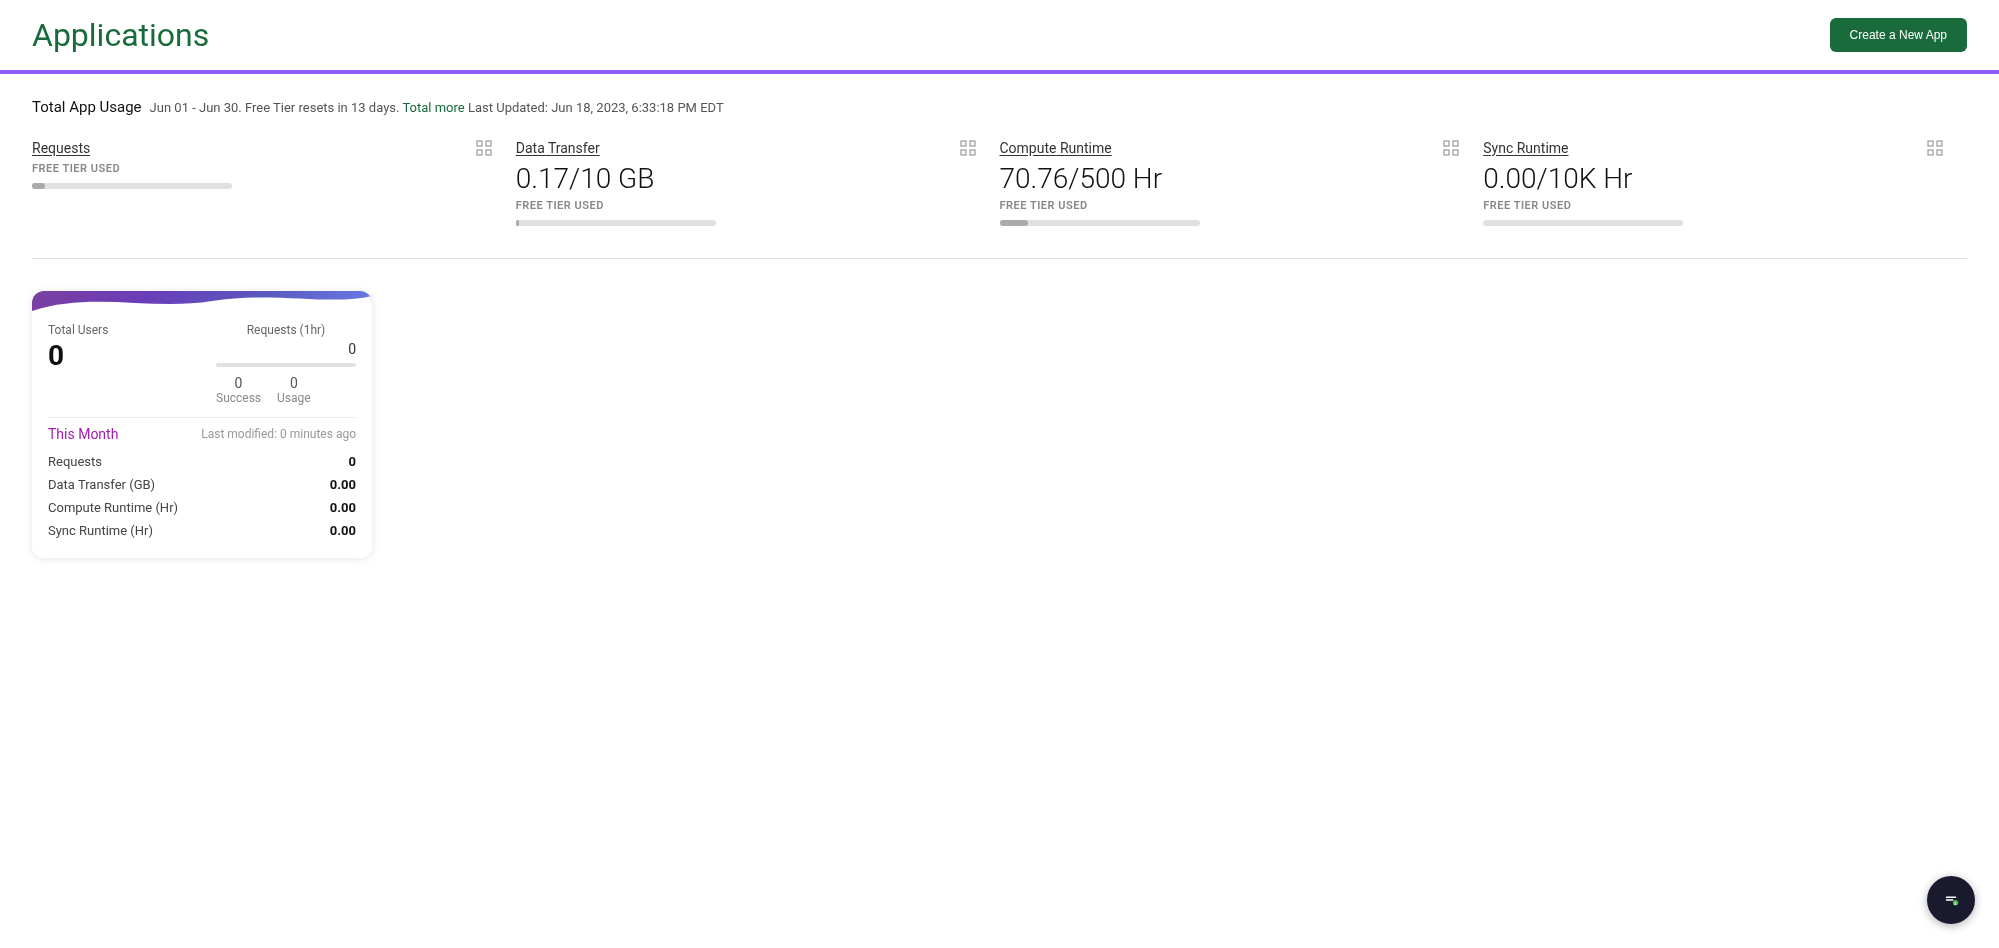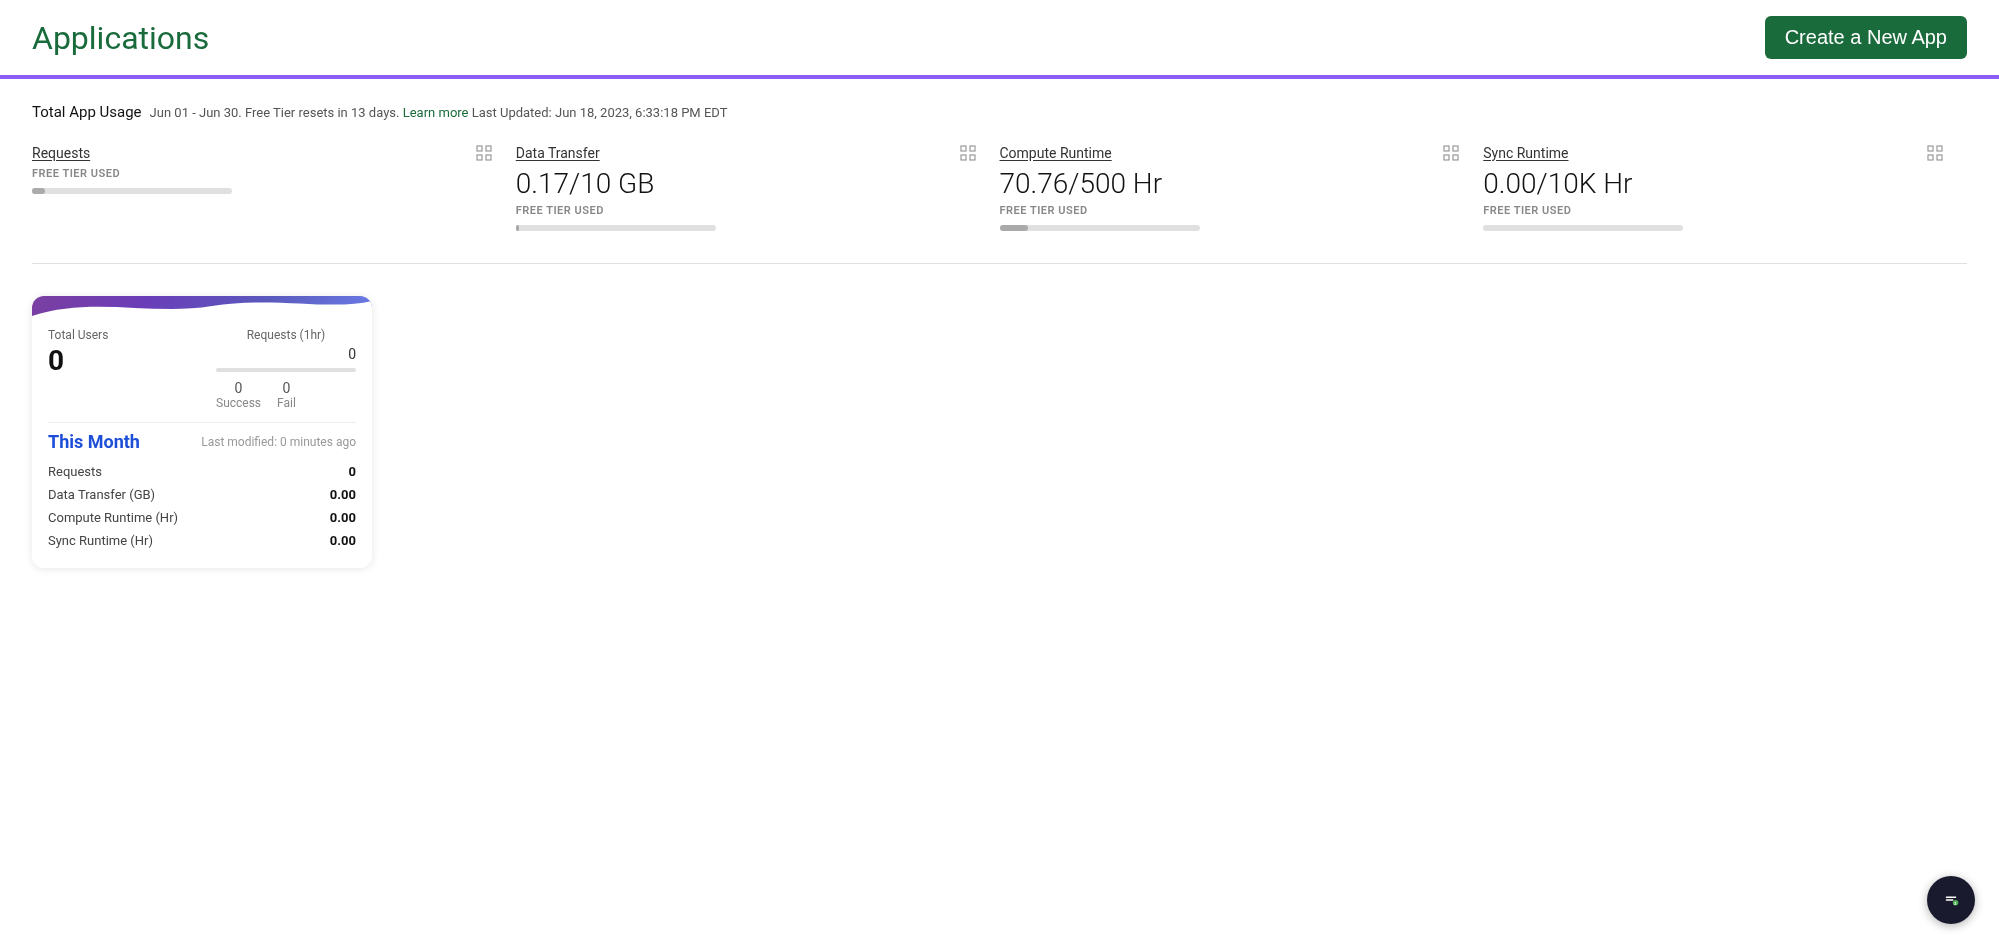--- a/index.html
+++ b/index.html
@@ -39,21 +39,21 @@
       font-size: 14px;
       cursor: pointer;
       font-weight: 500;
     }
     .btn-solid {
       background: #1a6b3c;
       border: none;
       color: #fff;
       padding: 10px 20px;
       border-radius: 6px;
-      font-size: 20px;
+      font-size: 12px;
       cursor: pointer;
       font-weight: 500;
     }
 
     
     .main {
       padding: 24px 32px;
     }
 
     
@@ -268,23 +268,23 @@
       margin: 8px 0;
     }
 
     .this-month-header {
       display: flex;
       align-items: center;
       justify-content: space-between;
       margin-bottom: 8px;
     }
     .this-month-label {
-      font-size: 18px;
-      font-weight: 700;
-      color: #1d4ed8;
+      font-size: 14px;
+      font-weight: 400;
+      color: #a21caf;
     }
     .last-modified {
       font-size: 12px;
       color: #999;
     }
 
     .stats-table {
       width: 100%;
     }
     .stats-table-row {
@@ -332,21 +332,21 @@
     <button class="btn-solid">Create a New App</button>
   </div>
 </div>
 
 <div class="main">
 
   <div class="usage-bar">
     <span class="usage-label">Total App Usage</span>
     <span class="usage-meta">
       <span>Jun 01 - Jun 30. Free Tier resets in 13 days.</span>
-      <a href="#">Learn more</a>
+      <a href="#">Total more</a>
       <span>Last Updated: Jun 18, 2023, 6:33:18 PM EDT</span>
     </span>
   </div>
 
   <div class="metrics-grid">
   <div class="metric-item">
     <div class="metric-header">
       <span class="metric-name">Requests</span>
       <span class="metric-expand">
         <svg width="16" height="16" viewBox="0 0 16 16" fill="none">
@@ -437,21 +437,21 @@
           <div class="req-label">Requests (1hr)</div>
           <div class="req-value">0</div>
           <div class="mini-progress"></div>
           <div class="stat-col-inner">
             <div class="stat-sub-col">
               <div class="stat-sub-value">0</div>
               <div class="stat-sub-label">Success</div>
             </div>
             <div class="stat-sub-col">
               <div class="stat-sub-value">0</div>
-              <div class="stat-sub-label">Fail</div>
+              <div class="stat-sub-label">Usage</div>
             </div>
           </div>
         </div>
       </div>
 
       <hr class="divider-line">
 
       <div class="this-month-header">
         <span class="this-month-label">This Month</span>
         <span class="last-modified">Last modified: 0 minutes ago</span>

